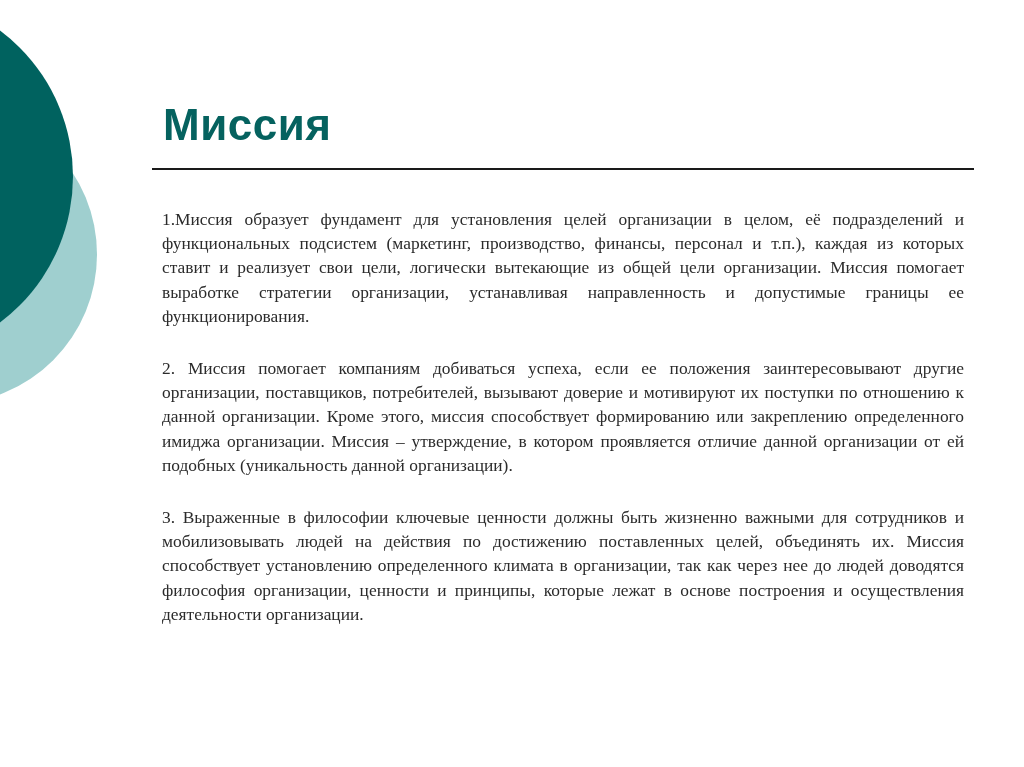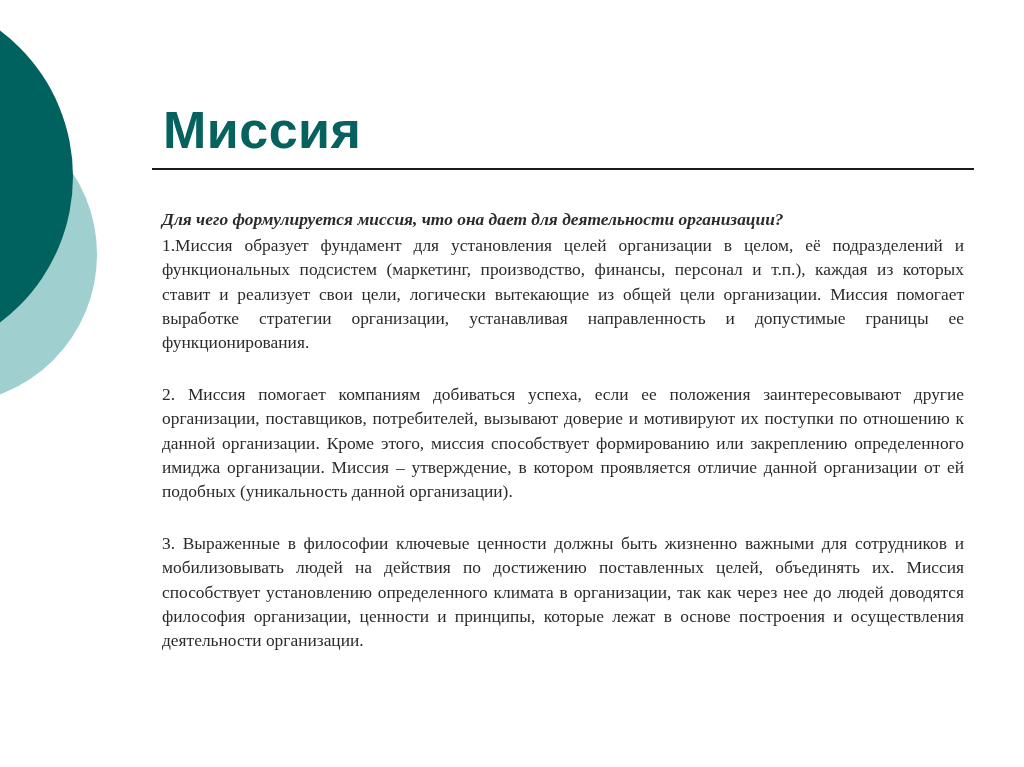--- a/index.html
+++ b/index.html
@@ -16,21 +16,21 @@
     }
     .circle-dark {
       width: 365px; height: 365px;
       left: -292px; top: -6px;
       background: #00625f;
     }
     .title {
       position: absolute; left: 163px; top: 100px;
       margin: 0;
       font-family: "Liberation Sans", sans-serif;
-      font-weight: bold; font-size: 52px; color: #05625f;
+      font-weight: bold; font-size: 44px; color: #05625f;
       letter-spacing: 0.5px;
     }
     .divider {
       position: absolute; left: 152px; top: 168px;
       width: 822px; height: 0; border-top: 2px solid #1a1a1a;
     }
     .content {
       position: absolute; left: 162px; top: 207px; width: 802px;
       color: #2b2b2b; font-size: 17.4px; line-height: 24.2px;
     }
@@ -43,17 +43,16 @@
 </head>
 <body>
 
 <div class="circle circle-light"></div>
 <div class="circle circle-dark"></div>
 
 <h1 class="title">Миссия</h1>
 <div class="divider"></div>
 
 <div class="content">
-  <p class="question">Для чего  формулируется миссия, что она дает для деятельности организации?</p>
   <p class="para">1.Миссия образует фундамент для установления целей организации в целом, её подразделений и функциональных подсистем (маркетинг, производство, финансы, персонал и т.п.), каждая из которых ставит и реализует свои цели, логически вытекающие из общей цели организации. Миссия помогает выработке стратегии организации, устанавливая направленность и допустимые границы ее функционирования.</p>
   <p class="para">2. Миссия помогает компаниям добиваться успеха, если ее положения заинтересовывают другие организации, поставщиков, потребителей, вызывают доверие и мотивируют их поступки по отношению к данной организации. Кроме этого, миссия способствует формированию или закреплению определенного имиджа организации. Миссия – утверждение, в котором проявляется отличие данной организации от ей подобных (уникальность данной организации).</p>
   <p class="para">3. Выраженные в философии ключевые ценности должны быть жизненно важными для сотрудников и мобилизовывать людей на действия по достижению поставленных целей, объединять их. Миссия способствует установлению определенного климата в организации, так как через нее до людей доводятся философия организации, ценности и принципы, которые лежат в основе построения и осуществления деятельности организации.</p>
 </div>
 
 </body></html>

